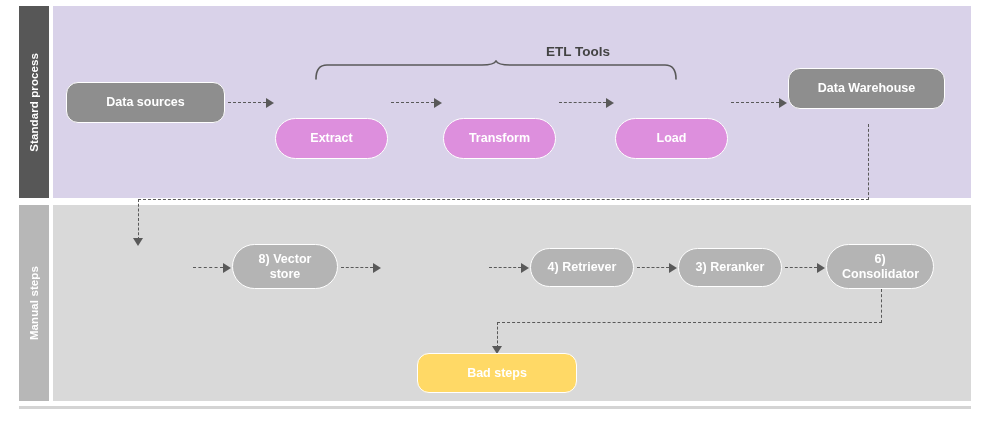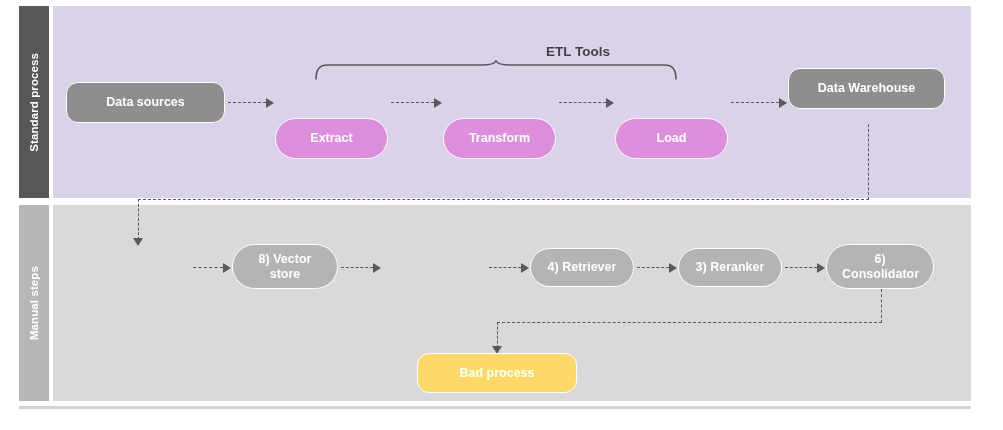--- a/index.html
+++ b/index.html
@@ -199,16 +199,16 @@
 
   <div class="dash-h" style="left:785px; top:267px; width:32px;"></div>
   <div class="arrow-r" style="left:817px; top:263px;"></div>
 
   <div class="dash-v" style="left:881px; top:289px; height:34px;"></div>
   <div class="dash-h" style="left:497px; top:322px; width:385px;"></div>
   <div class="dash-v" style="left:497px; top:322px; height:26px;"></div>
   <div class="arrow-d" style="left:492px; top:346px;"></div>
 
   <div class="node rect yellow" style="left:417px; top:353px; width:160px; height:40px;">
-    <span>Bad process</span>
+    <span>Bad steps</span>
   </div>
 
 </div>
 
 </body></html>

